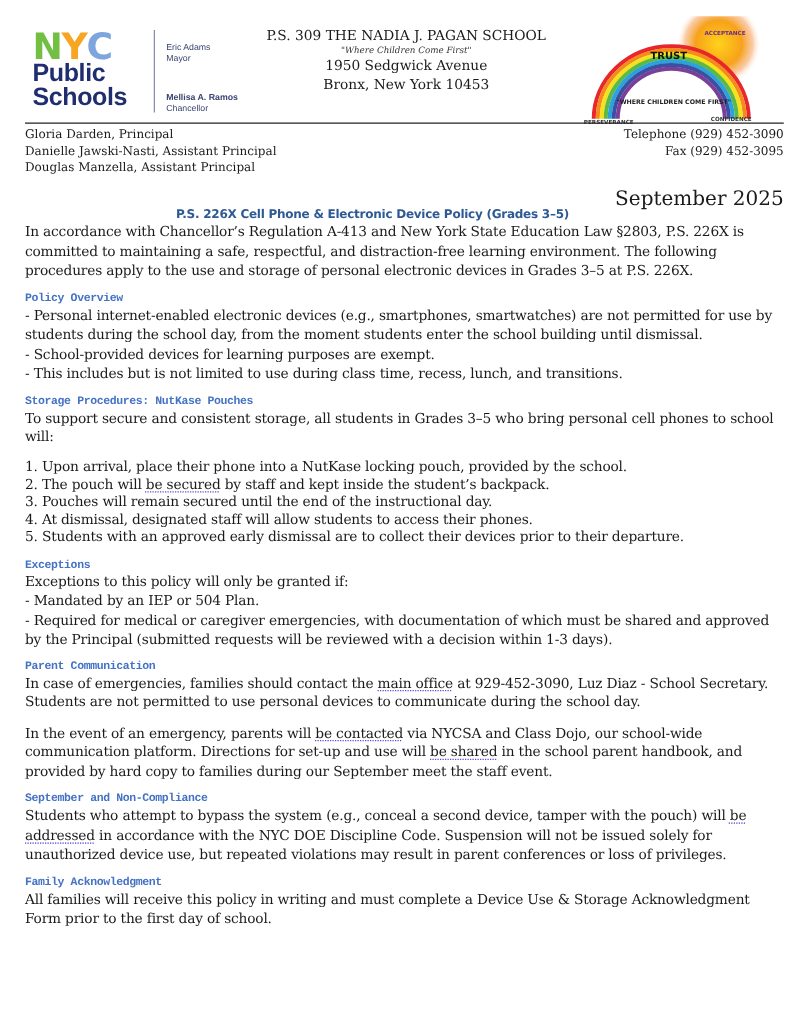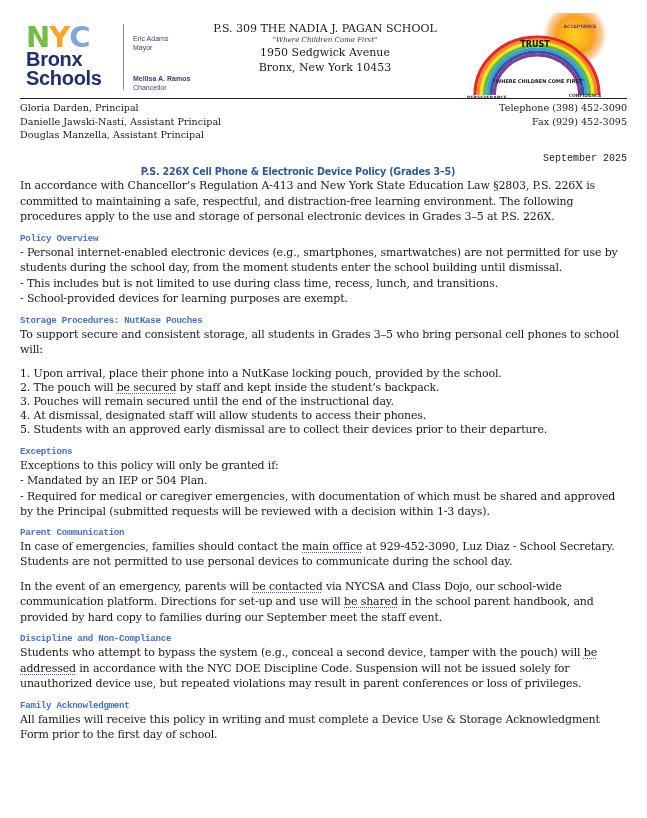--- a/index.html
+++ b/index.html
@@ -45,21 +45,21 @@
 
     .header-rule { left: 20px; top: 98px; width: 607px; height: 1px; background: #222; }
 
     
     .staff {
       left: 20px; top: 101px; font-size: 9.6px; line-height: 13.5px;
     }
     .contact {
       right: 20px; top: 101px; font-size: 9.6px; line-height: 13.5px; text-align: right;
     }
-    .date { right: 20px; top: 152px; font-size: 10px; line-height: 13px; font-family: Liberation Mono, monospace; }
+    .date { right: 20px; top: 152px; font-size: 16px; line-height: 13px; }
 
     
     .doc-title {
       left: 0; width: 596px; top: 165px; text-align: center;
       font-family: "DejaVu Sans", "Liberation Sans", sans-serif;
       font-weight: bold; font-size: 9.6px; line-height: 13px; color: #2e5a94;
       letter-spacing: -0.2px;
     }
     .content { left: 20px; top: 178px; width: 610px; }
     .para { font-size: 11px; line-height: 15.5px; letter-spacing: -0.15px; margin: 0; }
@@ -73,21 +73,21 @@
   </style>
 </head>
 <body>
 
 <div class="abs nyc-logo">
   <div class="nyc-row">
     <span class="nyc-letter" style="color:#72bf44">N</span>
     <span class="nyc-letter" style="color:#f6a623">Y</span>
     <span class="nyc-letter" style="color:#7ea6de">C</span>
   </div>
-  <div class="ps-line">Bronx</div>
+  <div class="ps-line">Public</div>
   <div class="ps-line">Schools</div>
 </div>
 <div class="abs logo-divider"></div>
 <div class="abs officials">
   <div>Eric Adams</div>
   <div>Mayor</div>
   <div class="gap"></div>
   <div class="bold">Mellisa A. Ramos</div>
   <div>Chancellor</div>
 </div>
@@ -129,35 +129,35 @@
 </div>
 
 <div class="abs header-rule"></div>
 
 <div class="abs staff">
   <div>Gloria Darden, Principal</div>
   <div>Danielle Jawski-Nasti, Assistant Principal</div>
   <div>Douglas Manzella, Assistant Principal</div>
 </div>
 <div class="abs contact">
-  <div>Telephone (398) 452-3090</div>
+  <div>Telephone (929) 452-3090</div>
   <div>Fax (929) 452-3095</div>
 </div>
 <div class="abs date">September 2025</div>
 
 <div class="abs doc-title">P.S. 226X Cell Phone &amp; Electronic Device Policy (Grades 3–5)</div>
 
 <div class="abs content">
   <p class="para">In accordance with Chancellor’s Regulation A-413 and New York State Education Law §2803, P.S. 226X is committed to maintaining a safe, respectful, and distraction-free learning environment. The following procedures apply to the use and storage of personal electronic devices in Grades 3–5 at P.S. 226X.</p>
 
   <div style="height:7px"></div>
   <div class="heading">Policy Overview</div>
   <p class="para">- Personal internet-enabled electronic devices (e.g., smartphones, smartwatches) are not permitted for use by students during the school day, from the moment students enter the school building until dismissal.</p>
+  <p class="para">- School-provided devices for learning purposes are exempt.</p>
   <p class="para">- This includes but is not limited to use during class time, recess, lunch, and transitions.</p>
-  <p class="para">- School-provided devices for learning purposes are exempt.</p>
 
   <div style="height:7px"></div>
   <div class="heading">Storage Procedures: NutKase Pouches</div>
   <p class="para">To support secure and consistent storage, all students in Grades 3–5 who bring personal cell phones to school will:</p>
   <div style="height:9px"></div>
   <div class="para" style="line-height:14px">
     <span class="list-line">1. Upon arrival, place their phone into a NutKase locking pouch, provided by the school.</span>
     <span class="list-line"><span>2. The pouch will </span><span class="sq">be secured</span><span> by staff and kept inside the student’s backpack.</span></span>
     <span class="list-line">3. Pouches will remain secured until the end of the instructional day.</span>
     <span class="list-line">4. At dismissal, designated staff will allow students to access their phones.</span>
@@ -170,19 +170,19 @@
   <p class="para">- Mandated by an IEP or 504 Plan.</p>
   <p class="para">- Required for medical or caregiver emergencies, with documentation of which must be shared and approved by the Principal (submitted requests will be reviewed with a decision within 1-3 days).</p>
 
   <div style="height:6px"></div>
   <div class="heading">Parent Communication</div>
   <p class="para"><span>In case of emergencies, families should contact the </span><span class="sq">main office</span><span> at 929-452-3090, Luz Diaz - School Secretary. Students are not permitted to use personal devices to communicate during the school day.</span></p>
   <div style="height:9px"></div>
   <p class="para"><span>In the event of an emergency, parents will </span><span class="sq">be contacted</span><span> via NYCSA and Class Dojo, our school-wide communication platform. Directions for set-up and use will </span><span class="sq">be shared</span><span> in the school parent handbook, and provided by hard copy to families during our September meet the staff event.</span></p>
 
   <div style="height:7px"></div>
-  <div class="heading">Discipline and Non-Compliance</div>
+  <div class="heading">September and Non-Compliance</div>
   <p class="para"><span>Students who attempt to bypass the system (e.g., conceal a second device, tamper with the pouch) will </span><span class="sq">be addressed</span><span> in accordance with the NYC DOE Discipline Code. Suspension will not be issued solely for unauthorized device use, but repeated violations may result in parent conferences or loss of privileges.</span></p>
 
   <div style="height:7px"></div>
   <div class="heading">Family Acknowledgment</div>
   <p class="para">All families will receive this policy in writing and must complete a Device Use &amp; Storage Acknowledgment Form prior to the first day of school.</p>
 </div>
 
 </body></html>

